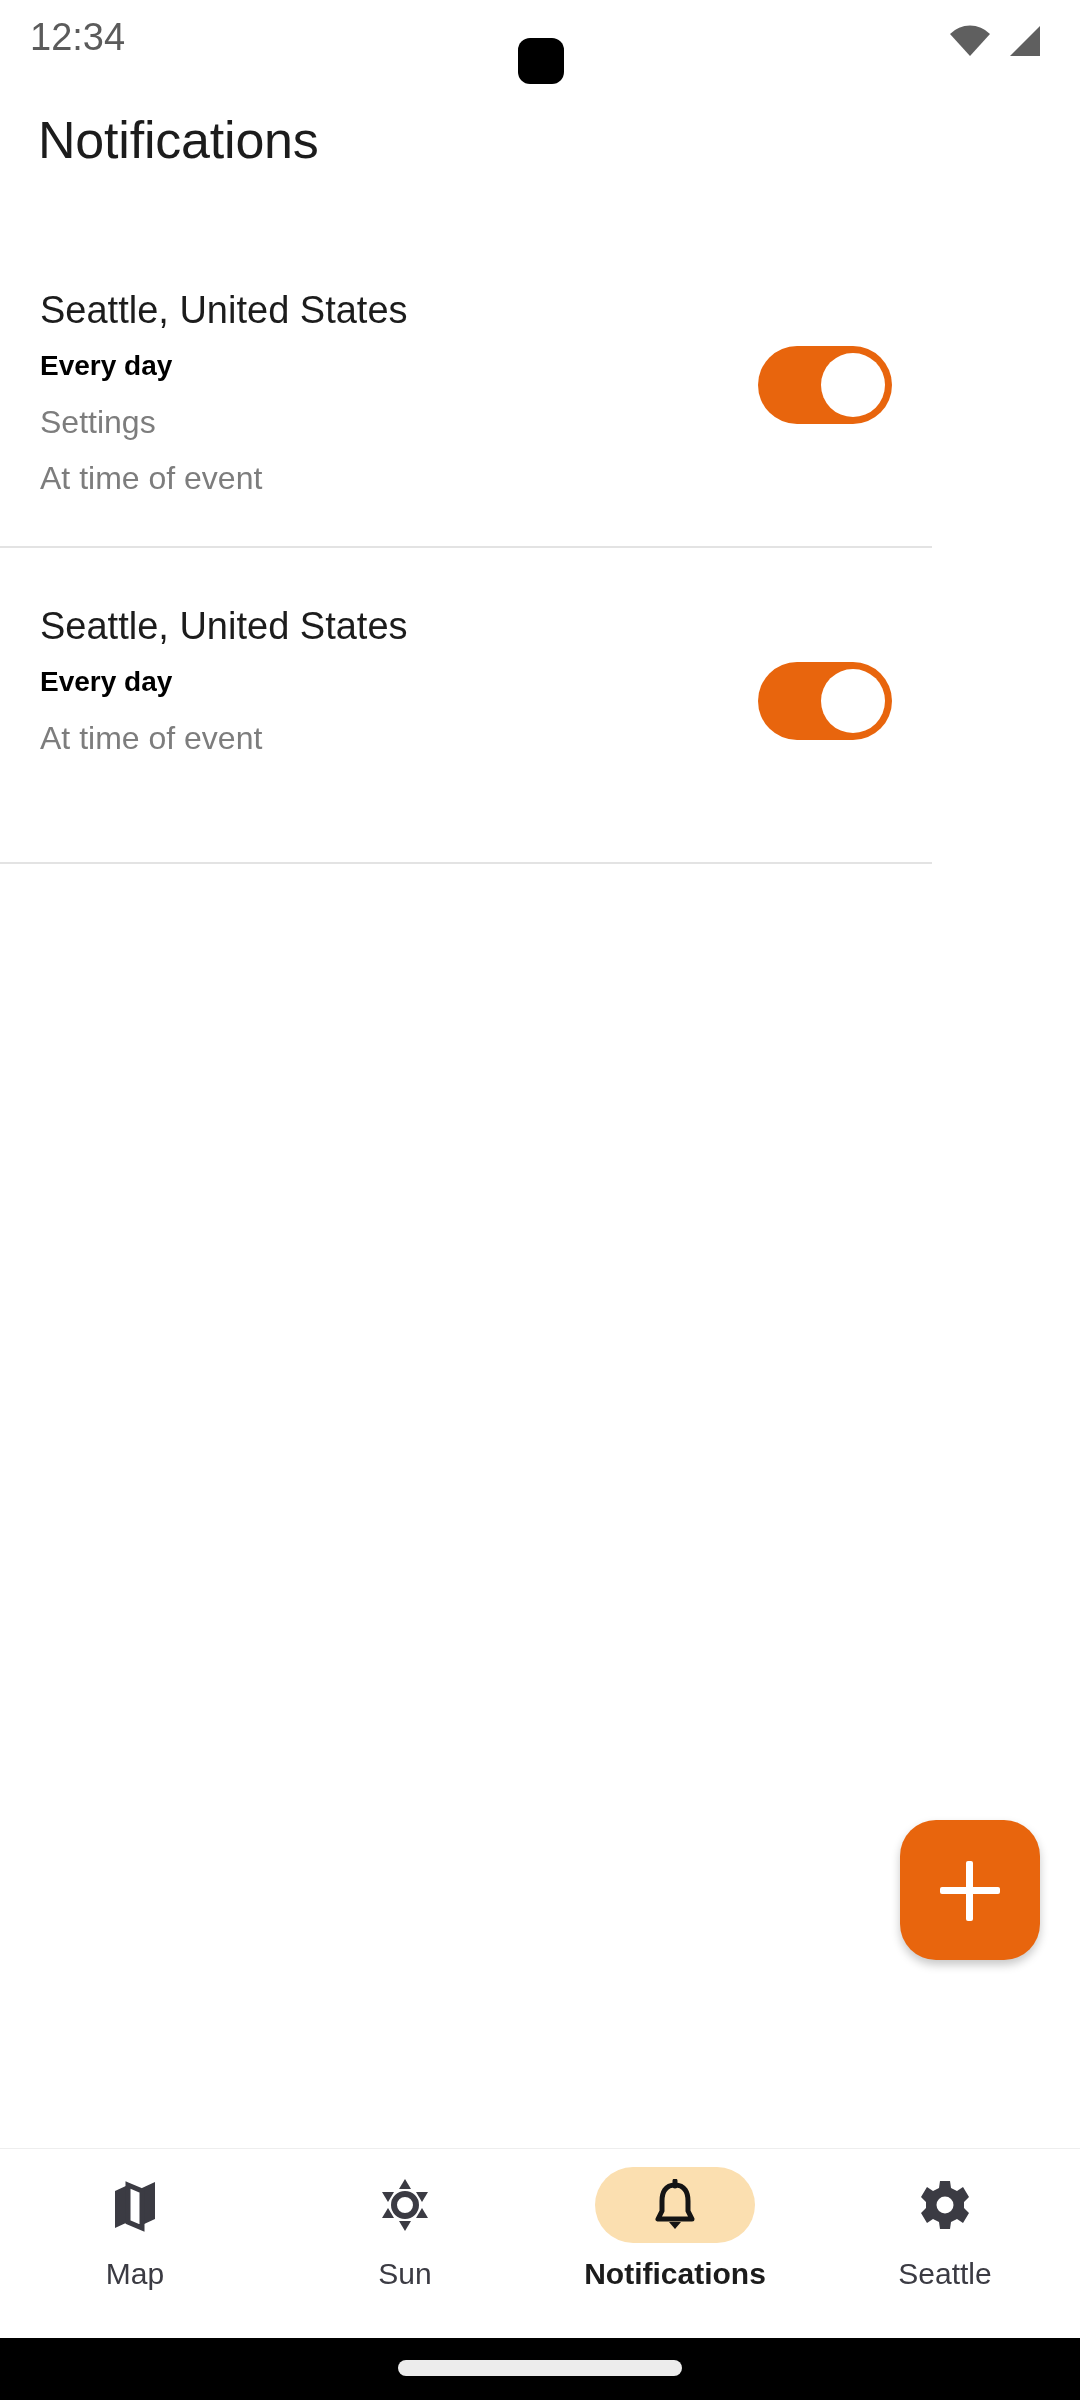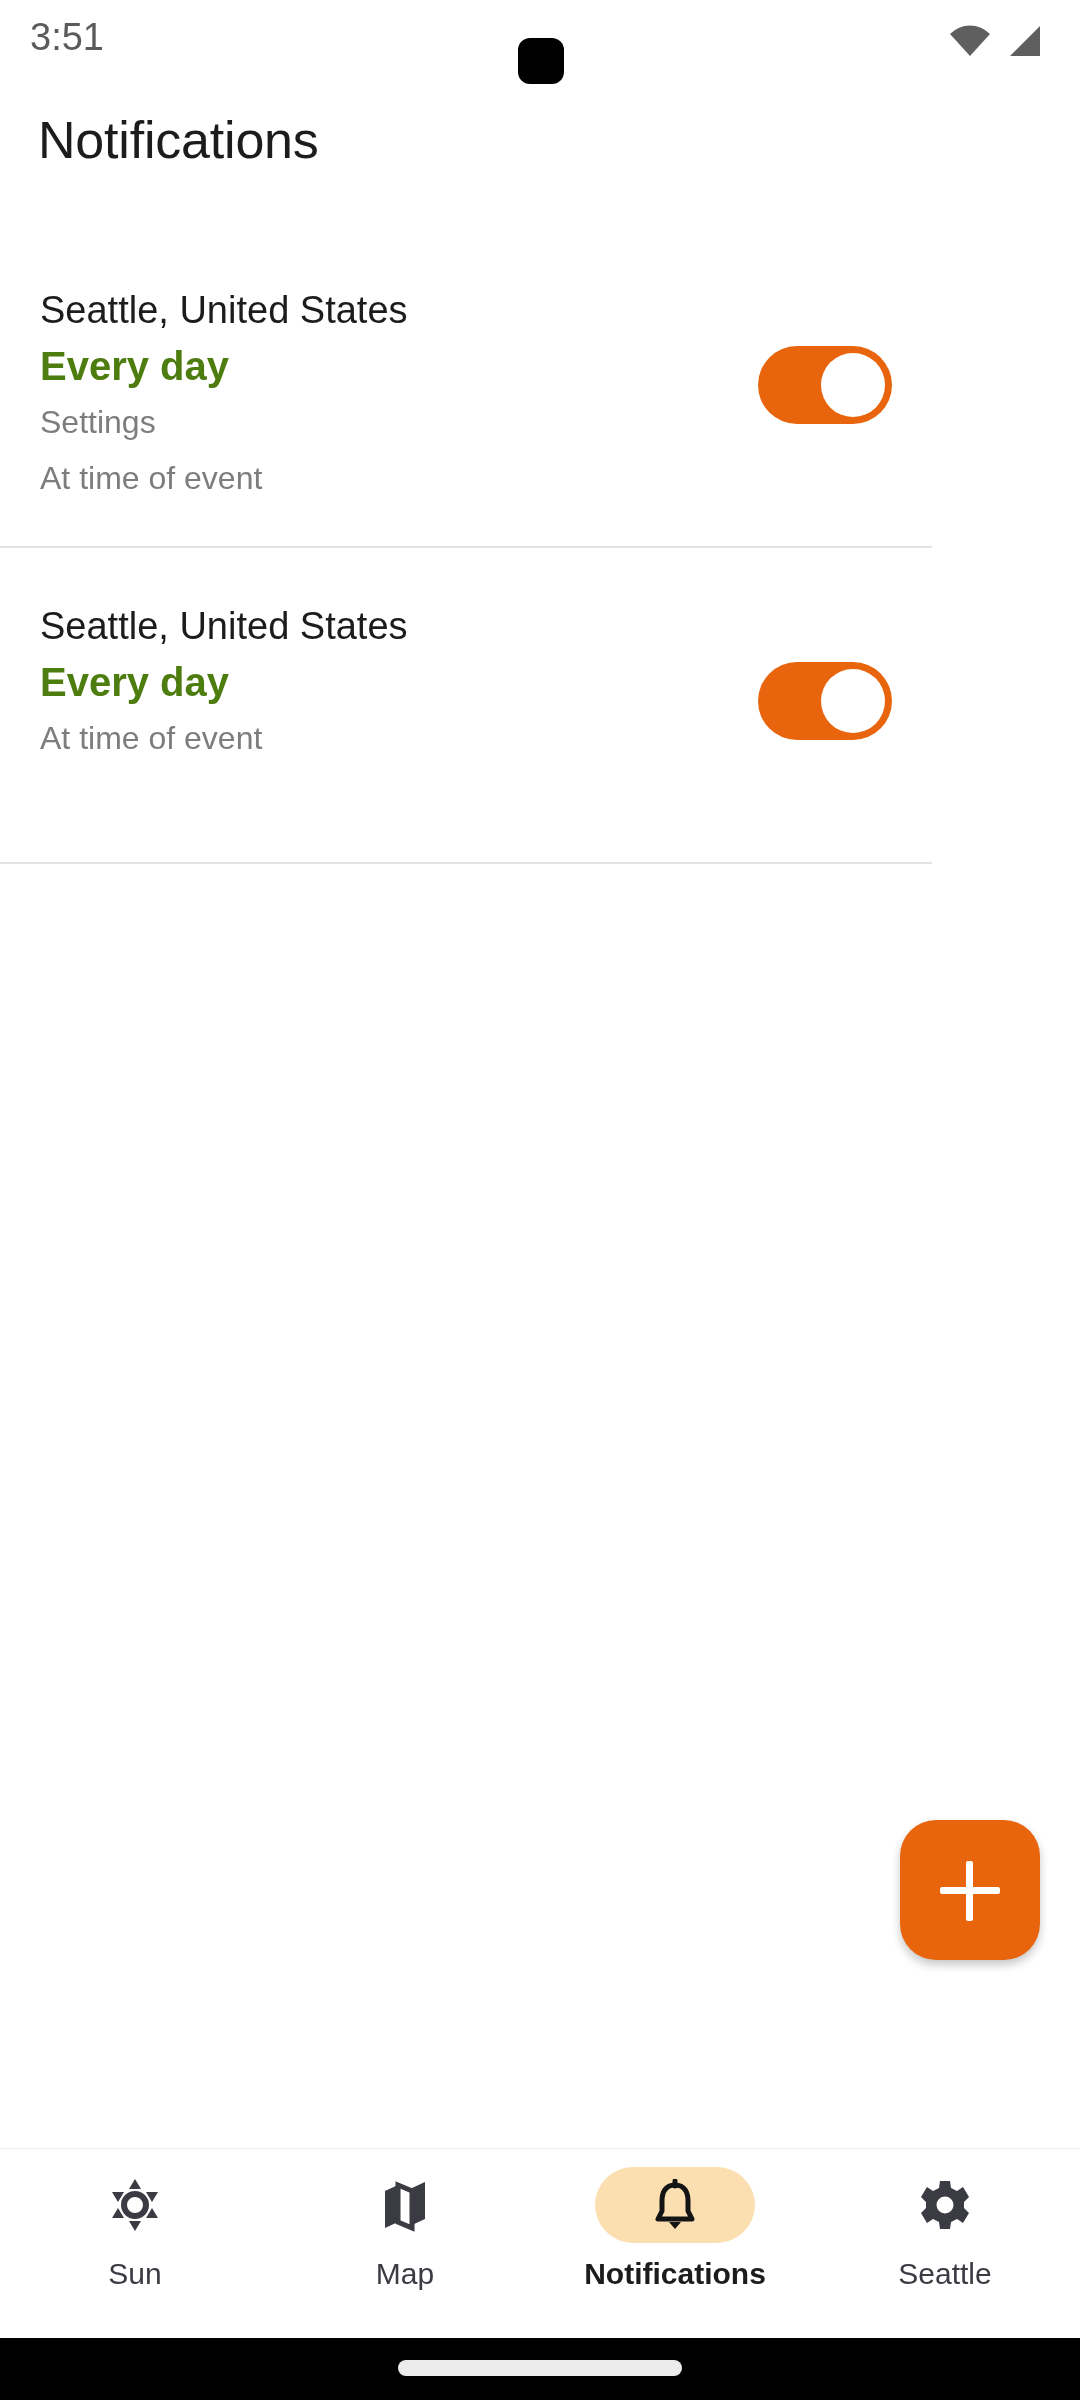--- a/index.html
+++ b/index.html
@@ -76,22 +76,22 @@
     left: 40px;
     top: 50px;
   }
   .li-title {
     font-size: 38px;
     color: #1c1c1c;
     line-height: 56px;
     white-space: nowrap;
   }
   .li-sub-bold {
-    font-size: 40px;
-    color: #4d7c0f;
+    font-size: 28px;
+    color: #000000;
     font-weight: bold;
     line-height: 56px;
   }
   .li-sub {
     font-size: 32px;
     color: #7d7d7d;
     line-height: 56px;
   }
   .switch {
     position: absolute;
@@ -185,21 +185,21 @@
     border-radius: 8px;
     background: #ececec;
   }
 </style>
 </head>
 <body>
 
 <div id="screen">
 
   <div id="status-bar">
-    <div id="status-time">3:51</div>
+    <div id="status-time">12:34</div>
     <div id="punch-hole"></div>
     <div id="status-icons">
       <svg class="si" width="44" height="40" viewBox="0 0 44 40">
         <path d="M22 34 L2 12 A28 28 0 0 1 42 12 Z" fill="#5f5f5f"></path>
       </svg>
       <svg class="si" width="40" height="40" viewBox="0 0 40 40">
         <path d="M36 4 L36 34 L6 34 Z" fill="#5f5f5f"></path>
       </svg>
     </div>
   </div>
@@ -236,43 +236,43 @@
   <div id="fab">
     <div class="plus-h"></div>
     <div class="plus-v"></div>
   </div>
 
   <div id="bottom-nav">
 
     <div class="nav-item">
       <div class="nav-pill">
         <svg width="56" height="56" viewBox="0 0 56 56">
+          <path d="M8 14 L21 8 L21 45 L8 51 Z" fill="#3b3b43"></path>
+          <path d="M35 11 L48 5 L48 42 L35 48 Z" fill="#3b3b43"></path>
+          <path d="M21 8 L35 14 L35 51 L21 45 Z" fill="none" stroke="#3b3b43" stroke-width="5"></path>
+        </svg>
+      </div>
+      <div class="nav-label">Map</div>
+    </div>
+
+    <div class="nav-item">
+      <div class="nav-pill">
+        <svg width="56" height="56" viewBox="0 0 56 56">
           <circle cx="28" cy="28" r="11" fill="none" stroke="#3b3b43" stroke-width="6"></circle>
           <path d="M28 2 L34 12 L22 12 Z" fill="#3b3b43"></path>
           <path d="M28 54 L22 44 L34 44 Z" fill="#3b3b43"></path>
           <path d="M5 15 L17 15 L11 25 Z" fill="#3b3b43"></path>
           <path d="M51 15 L45 25 L39 15 Z" fill="#3b3b43"></path>
           <path d="M5 41 L11 31 L17 41 Z" fill="#3b3b43"></path>
           <path d="M51 41 L39 41 L45 31 Z" fill="#3b3b43"></path>
         </svg>
       </div>
       <div class="nav-label">Sun</div>
     </div>
 
-    <div class="nav-item">
-      <div class="nav-pill">
-        <svg width="56" height="56" viewBox="0 0 56 56">
-          <path d="M8 14 L21 8 L21 45 L8 51 Z" fill="#3b3b43"></path>
-          <path d="M35 11 L48 5 L48 42 L35 48 Z" fill="#3b3b43"></path>
-          <path d="M21 8 L35 14 L35 51 L21 45 Z" fill="none" stroke="#3b3b43" stroke-width="5"></path>
-        </svg>
-      </div>
-      <div class="nav-label">Map</div>
-    </div>
-
 
     <div class="nav-item active">
       <div class="nav-pill">
         <svg width="52" height="52" viewBox="0 0 52 52">
           <path d="M26 6 C16 6 13 14 13 22 L13 32 L9 40 L43 40 L39 32 L39 22 C39 14 36 6 26 6 Z" fill="none" stroke="#141414" stroke-width="5" stroke-linejoin="round"></path>
           <path d="M26 2 L26 7" stroke="#141414" stroke-width="5" stroke-linecap="round"></path>
           <path d="M20 43 L32 43 L26 50 Z" fill="#141414"></path>
         </svg>
       </div>
       <div class="nav-label">Notifications</div>

